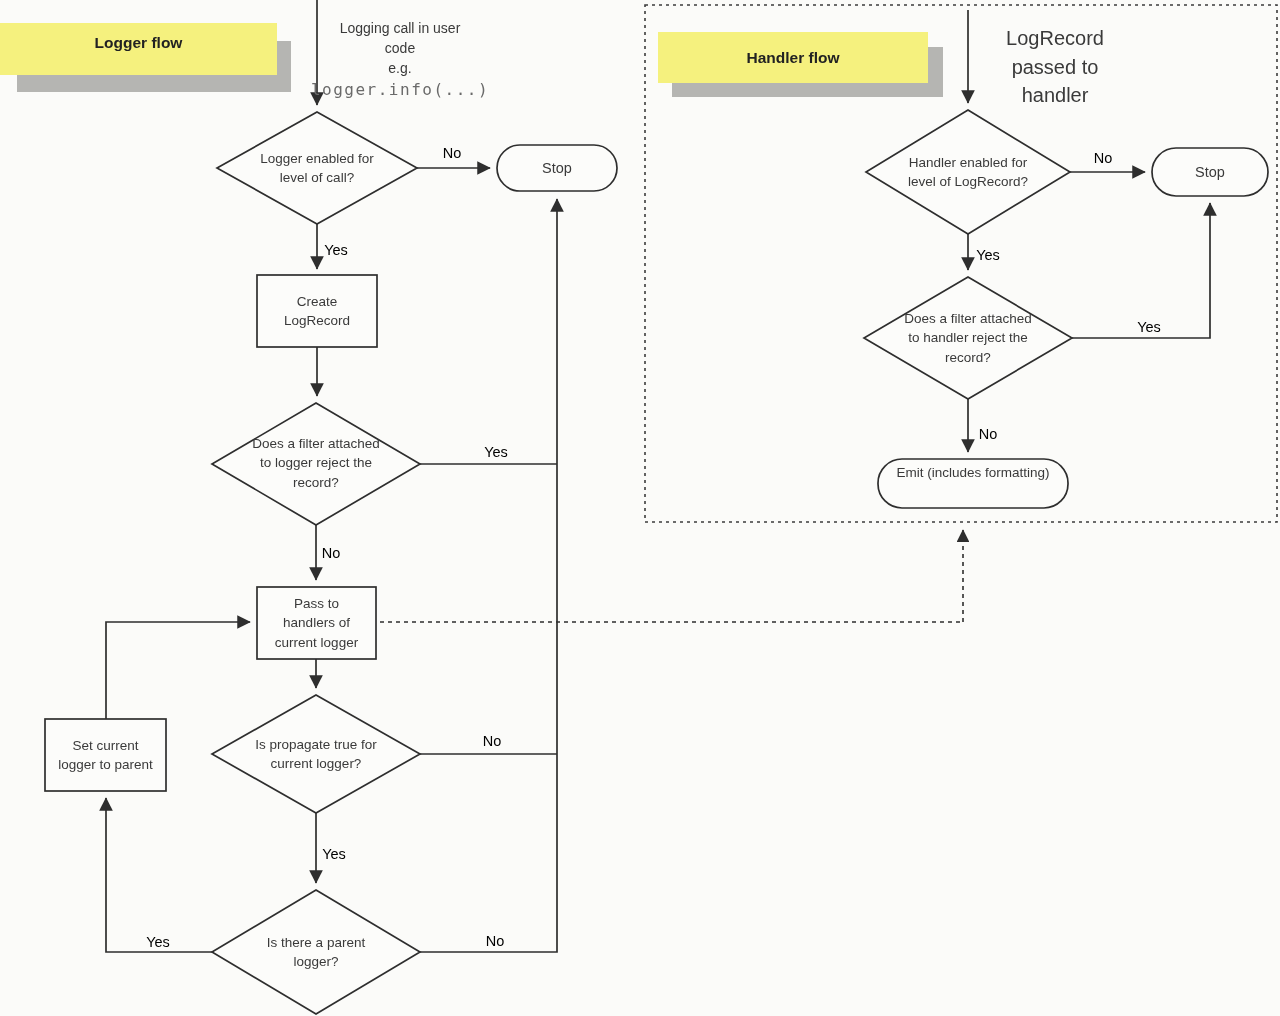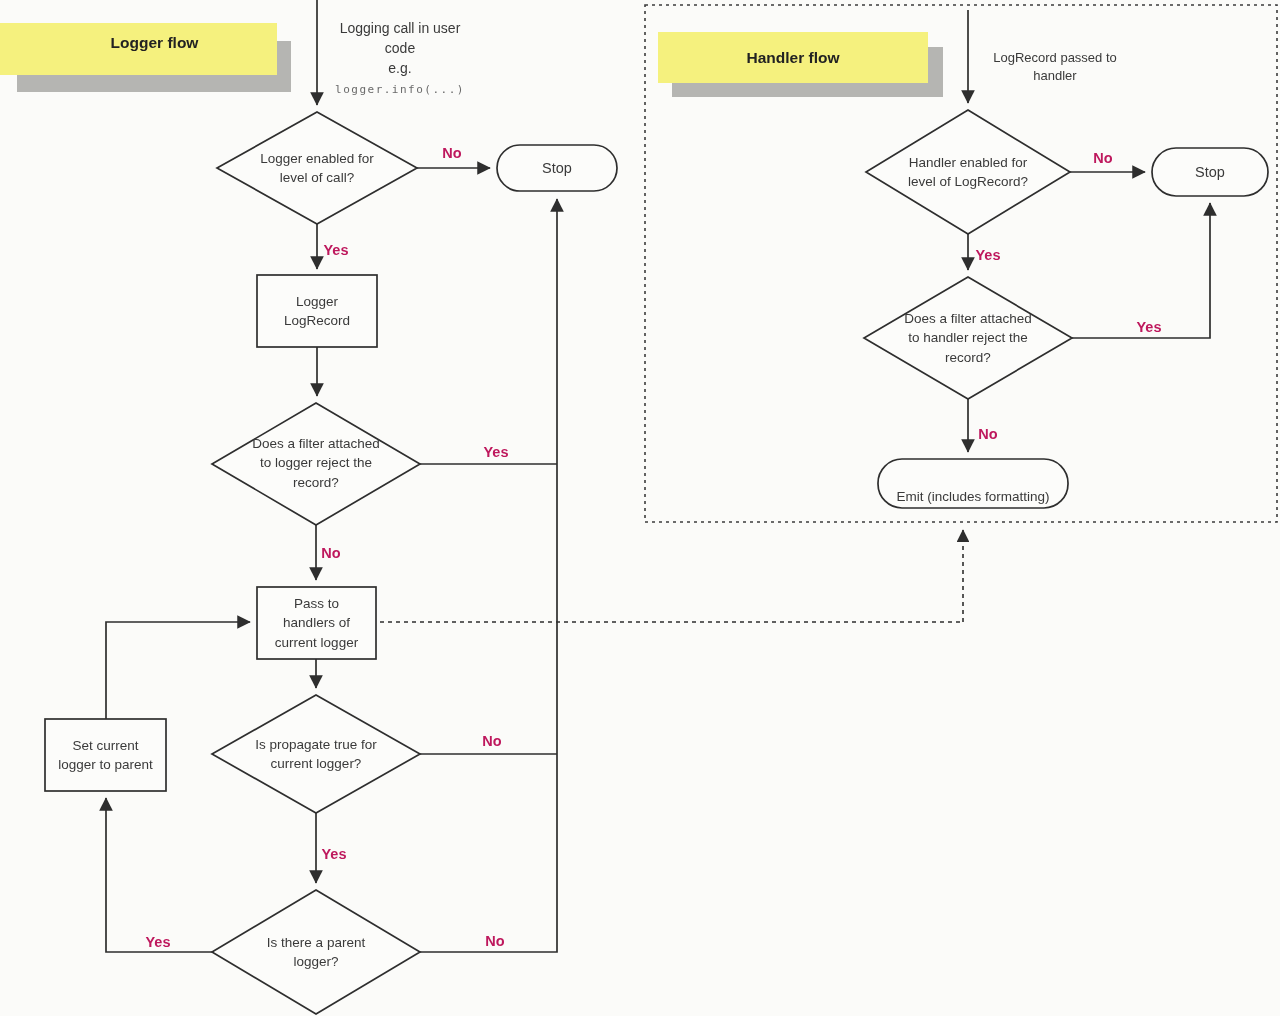--- a/index.html
+++ b/index.html
@@ -22,25 +22,25 @@
   .dashedbox{fill:none;stroke:#3c3c3c;stroke-width:1.6;stroke-dasharray:3 4;}
   .stickyshadow{fill:var(--shadow);stroke:none;}
   .sticky{fill:var(--sticky);stroke:none;}
   .txt{
     position:absolute;display:flex;align-items:center;justify-content:center;
     text-align:center;white-space:pre-line;color:var(--ink);
     font-size:13.5px;line-height:1.42;
   }
   .lbl{
     position:absolute;display:flex;align-items:center;justify-content:center;
-    white-space:nowrap;color:#be185d;font-size:14.5px;font-weight:bold;
+    white-space:nowrap;color:#000000;font-size:14.5px;
   }
   .title{font-weight:bold;font-size:15.5px;color:#222;}
   .code{
-    font-family:"DejaVu Sans Mono", monospace;font-size:11px;color:#6a6a6a;
+    font-family:"DejaVu Sans Mono", monospace;font-size:16px;color:#6a6a6a;
     letter-spacing:1.5px;white-space:nowrap;
   }
   .stoptxt{font-size:14.5px;}
   .watermark{
     position:absolute;right:8px;top:982px;width:280px;height:26px;
     display:flex;align-items:center;justify-content:flex-end;
     color:var(--watermark);font-size:17px;letter-spacing:1px;
   }
 </style>
 </head>
@@ -92,30 +92,30 @@
     <polygon class="shape" points="316,695 420,754 316,813 212,754"></polygon>
     <rect class="shape" x="45" y="719" width="121" height="72"></rect>
     <polygon class="shape" points="316,890 420,952 316,1014 212,952"></polygon>
 
     <polygon class="shape" points="968,110 1070,172 968,234 866,172"></polygon>
     <rect class="shape" x="1152" y="148" width="116" height="48" rx="24"></rect>
     <polygon class="shape" points="968,277 1072,338 968,399 864,338"></polygon>
     <rect class="shape" x="878" y="459" width="190" height="49" rx="24"></rect>
   </svg>
 
-  <div class="txt title" style="left:16px;top:23px;width:277px;height:40px;text-align:center;">Logger flow</div>
+  <div class="txt title" style="left:0;top:23px;width:277px;height:40px;text-align:center;">Logger flow</div>
   <div class="txt" style="left:322px;top:18px;width:156px;height:62px;font-size:14px;">Logging call in user
 code
 e.g.</div>
   <div class="txt code" style="left:316px;top:80px;width:168px;height:20px;">logger.info(...)</div>
 
   <div class="txt" style="left:227px;top:138px;width:180px;height:60px;text-align:center;">Logger enabled for
 level of call?</div>
   <div class="txt stoptxt" style="left:497px;top:145px;width:120px;height:46px;">Stop</div>
-  <div class="txt" style="left:257px;top:275px;width:120px;height:72px;">Logger
+  <div class="txt" style="left:257px;top:275px;width:120px;height:72px;">Create
 LogRecord</div>
   <div class="txt" style="left:221px;top:431px;width:190px;height:64px;">Does a filter attached
 to logger reject the
 record?</div>
   <div class="txt" style="left:257px;top:587px;width:119px;height:72px;">Pass to
 handlers of
 current logger</div>
   <div class="txt" style="left:221px;top:723px;width:190px;height:62px;">Is propagate true for
 current logger?</div>
   <div class="txt" style="left:45px;top:719px;width:121px;height:72px;">Set current
@@ -126,30 +126,30 @@
   <div class="lbl" style="left:435px;top:143px;width:34px;height:20px;">No</div>
   <div class="lbl" style="left:318px;top:240px;width:36px;height:20px;">Yes</div>
   <div class="lbl" style="left:478px;top:442px;width:36px;height:20px;">Yes</div>
   <div class="lbl" style="left:314px;top:543px;width:34px;height:20px;">No</div>
   <div class="lbl" style="left:475px;top:731px;width:34px;height:20px;">No</div>
   <div class="lbl" style="left:316px;top:844px;width:36px;height:20px;">Yes</div>
   <div class="lbl" style="left:139px;top:932px;width:38px;height:20px;">Yes</div>
   <div class="lbl" style="left:478px;top:931px;width:34px;height:20px;">No</div>
 
   <div class="txt title" style="left:658px;top:32px;width:270px;height:52px;">Handler flow</div>
-  <div class="txt" style="left:975px;top:44px;width:160px;height:46px;font-size:13px;">LogRecord passed to
+  <div class="txt" style="left:975px;top:44px;width:160px;height:46px;font-size:20px;">LogRecord passed to
 handler</div>
 
   <div class="txt" style="left:873px;top:140px;width:190px;height:64px;">Handler enabled for
 level of LogRecord?</div>
   <div class="txt stoptxt" style="left:1152px;top:148px;width:116px;height:48px;">Stop</div>
   <div class="txt" style="left:873px;top:306px;width:190px;height:64px;">Does a filter attached
 to handler reject the
 record?</div>
-  <div class="txt" style="left:878px;top:468px;width:190px;height:57px;">Emit (includes formatting)</div>
+  <div class="txt" style="left:878px;top:444px;width:190px;height:57px;">Emit (includes formatting)</div>
 
   <div class="lbl" style="left:1086px;top:148px;width:34px;height:20px;">No</div>
   <div class="lbl" style="left:970px;top:245px;width:36px;height:20px;">Yes</div>
   <div class="lbl" style="left:1130px;top:317px;width:38px;height:20px;">Yes</div>
   <div class="lbl" style="left:971px;top:424px;width:34px;height:20px;">No</div>
 
 
 </div>
 
 </body></html>

